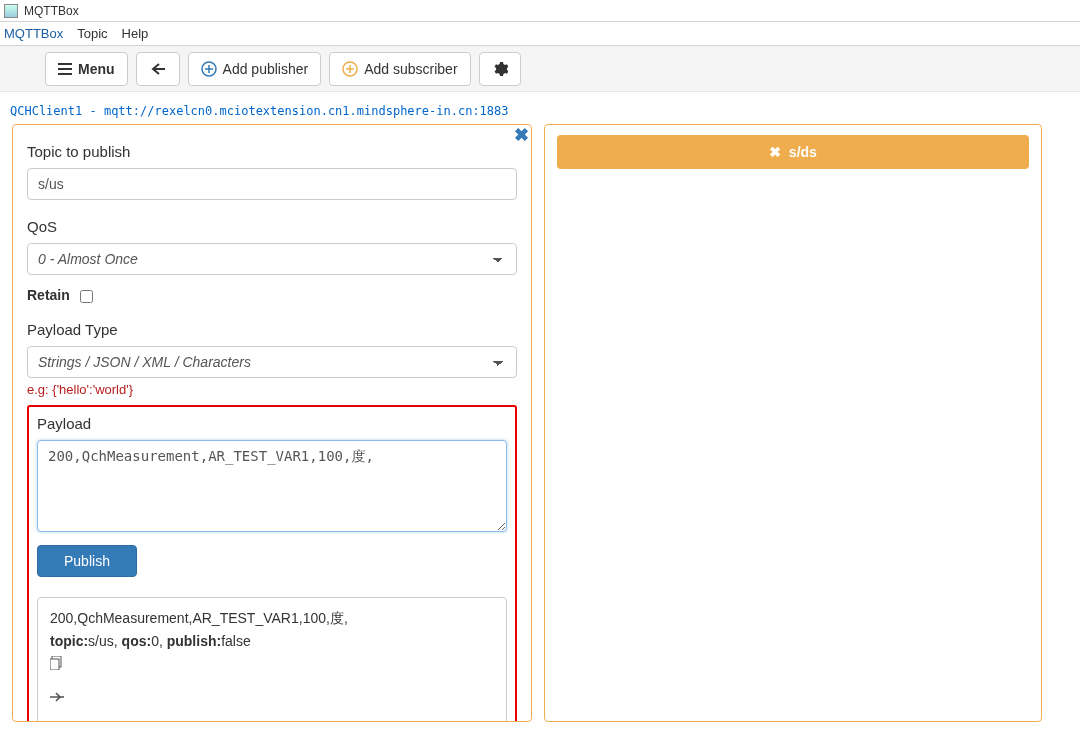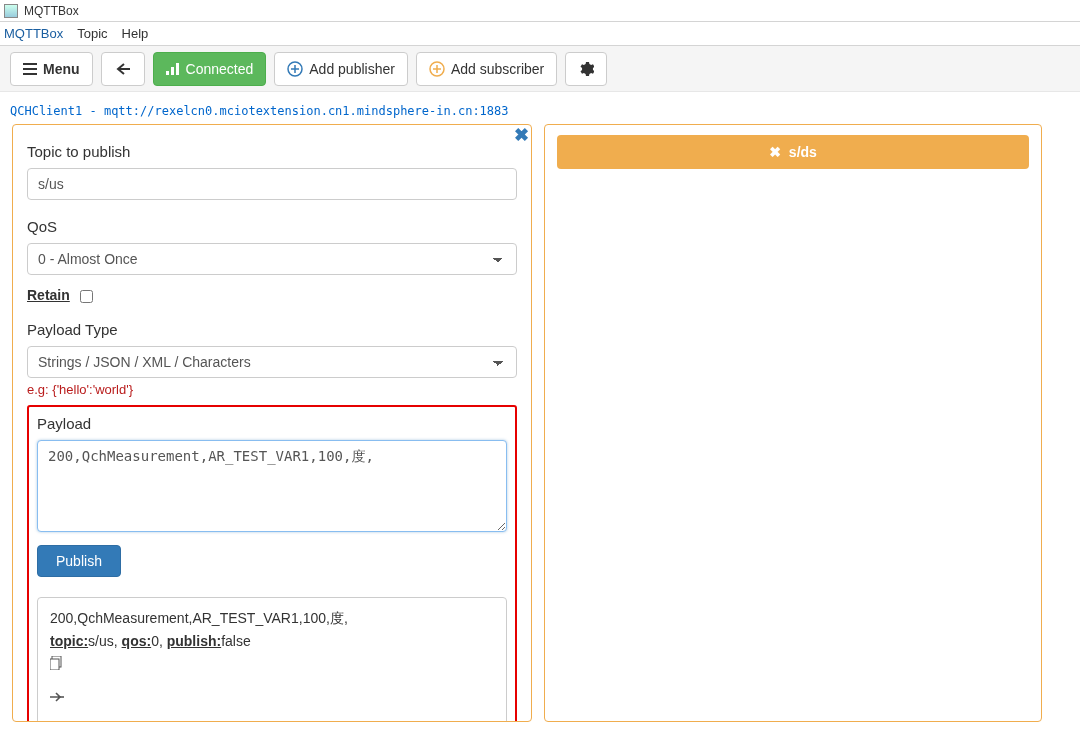--- a/index.html
+++ b/index.html
@@ -4,51 +4,51 @@
 <style>
   * { box-sizing: border-box; margin: 0; padding: 0; }
   body { font-family: -apple-system, "Helvetica Neue", Helvetica, Arial, sans-serif; font-size: 14px; color: #333; background: #fff; width: 1080px; height: 729px; overflow: hidden; }
   .titlebar { height: 22px; background: #fff; border-bottom: 1px solid #d4d4d4; display: flex; align-items: center; padding: 0 4px; font-size: 12px; }
   .titlebar .app-icon { width: 14px; height: 14px; margin-right: 6px; display: inline-block; border: 1px solid #888; background: linear-gradient(#cfe, #9cd); }
   .menubar { height: 24px; background: #fff; display: flex; align-items: center; padding: 0 4px; font-size: 13px; border-bottom: 1px solid #d4d4d4; }
   .menubar span { margin-right: 14px; cursor: default; }
   .menubar .brand { color: #1a5ea0; }
   .toolbar { height: 46px; background: #f5f5f5; border-bottom: 1px solid #e7e7e7; display: flex; align-items: center; padding: 0 10px; }
   .btn { display: inline-flex; align-items: center; justify-content: center; border: 1px solid #ccc; background: #fff; border-radius: 4px; height: 34px; padding: 0 12px; font-size: 14px; color: #333; cursor: pointer; margin-right: 8px; }
-  .btn.menu { font-weight: bold; }
+  .btn.menu { font-weight: bold; margin-left: 35px; }
   .btn.green { background: #5cb85c; border-color: #4cae4c; color: #fff; }
   .btn .ico { margin-right: 6px; display: inline-flex; }
   .gear { font-size: 16px; }
   .client-info { font-family: monospace; font-size: 12px; color: #0066cc; padding: 6px 10px 0 10px; margin-top: 6px; }
   .content { display: flex; padding: 0 6px; }
   .panel { border: 1px solid #f0ad4e; border-radius: 4px; position: relative; margin: 6px; }
   .panel.left { width: 520px; height: 598px; }
   .panel.right { width: 498px; height: 598px; padding: 10px 12px; }
   .panel-close { position: absolute; top: -1px; right: 2px; color: #337ab7; font-size: 18px; font-weight: bold; cursor: pointer; z-index: 2; }
   .left-inner { position: absolute; inset: 0; overflow-y: scroll; padding: 12px 14px 12px 14px; }
   .form-label { font-weight: normal; margin: 6px 0 8px 0; display: block; font-size: 15px; }
   .form-control, .form-select, .form-textarea { width: 100%; border: 1px solid #ccc; border-radius: 4px; padding: 7px 10px; font-size: 14px; color: #555; background: #fff; }
-  .form-select { appearance: none; background-image: linear-gradient(45deg, transparent 50%, #555 50%), linear-gradient(135deg, #555 50%, transparent 50%); background-position: calc(100% - 18px) 14px, calc(100% - 13px) 14px; background-size: 5px 5px, 5px 5px; background-repeat: no-repeat; }
+  .form-select { appearance: none; background-image: linear-gradient(45deg, transparent 50%, #555 50%), linear-gradient(135deg, #555 50%, transparent 50%); background-position: calc(100% - 18px) 14px, calc(100% - 13px) 14px; background-size: 5px 5px, 5px 5px; background-repeat: no-repeat; font-style: italic; }
   .form-textarea { resize: both; height: 92px; }
   .hint { font-size: 13px; color: #b91c1c; margin: 4px 0 8px 0; }
   .checkbox { margin-left: 6px; vertical-align: middle; }
   .redbox { border: 2px solid #e60000; border-radius: 3px; padding: 8px; margin-top: 4px; }
-  .btn-primary { background: #337ab7; border: 1px solid #2e6da4; color: #fff; border-radius: 4px; padding: 7px 18px; font-size: 14px; cursor: pointer; margin-top: 10px; margin-bottom: 10px; }
+  .btn-primary { background: #337ab7; border: 1px solid #2e6da4; color: #fff; border-radius: 4px; padding: 7px 26px; font-size: 14px; cursor: pointer; margin-top: 10px; margin-bottom: 10px; }
   .msg-box { border: 1px solid #ccc; border-radius: 4px; padding: 10px 12px; margin-top: 10px; font-size: 14px; line-height: 1.5; }
   .msg-box .meta-row { margin-top: 2px; }
   .msg-box .msg-icons { margin-top: 4px; color: #555; }
   .msg-box .msg-icons span { margin-right: 10px; cursor: pointer; }
   .chip-orange { background: #f0ad4e; color: #fff; border-radius: 4px; height: 34px; display: flex; align-items: center; justify-content: center; font-weight: bold; font-size: 14px; cursor: pointer; }
   .chip-orange .x { margin-right: 8px; font-weight: bold; }
   .spacer { height: 12px; }
   
   .left-inner::-webkit-scrollbar { width: 16px; }
   .left-inner::-webkit-scrollbar-track { background: #f1f1f1; }
   .left-inner::-webkit-scrollbar-thumb { background: #c1c1c1; border: 3px solid #f1f1f1; border-radius: 8px; }
-  b { font-weight: bold; text-decoration: underline; }
+  b { font-weight: bold; }
   svg { display: block; }
 </style>
 </head>
 <body>
 
 <div class="titlebar">
   <span class="app-icon"></span>
   <span>MQTTBox</span>
 </div>
 
@@ -69,30 +69,20 @@
   </button>
 
   <button class="btn" style="padding:0 14px">
     <span>
       <svg width="14" height="12">
           <path d="M8 1 L2 6 L8 11 M2 6 H14" stroke="#333" stroke-width="2" fill="none"></path>
         </svg>
     </span>
   </button>
 
-  <button class="btn green">
-    <span class="ico">
-      <svg width="14" height="12">
-          <rect x="0" y="8" width="3" height="4" fill="#fff"></rect>
-          <rect x="5" y="4" width="3" height="8" fill="#fff"></rect>
-          <rect x="10" y="0" width="3" height="12" fill="#fff"></rect>
-        </svg>
-    </span>
-    <span>Connected</span>
-  </button>
 
   <button class="btn">
     <span class="ico">
       <svg width="16" height="16">
           <circle cx="8" cy="8" r="7" stroke="#337ab7" stroke-width="1.5" fill="none"></circle>
           <path d="M8 4v8M4 8h8" stroke="#337ab7" stroke-width="1.5"></path>
         </svg>
     </span>
     <span>Add publisher</span>
   </button>

